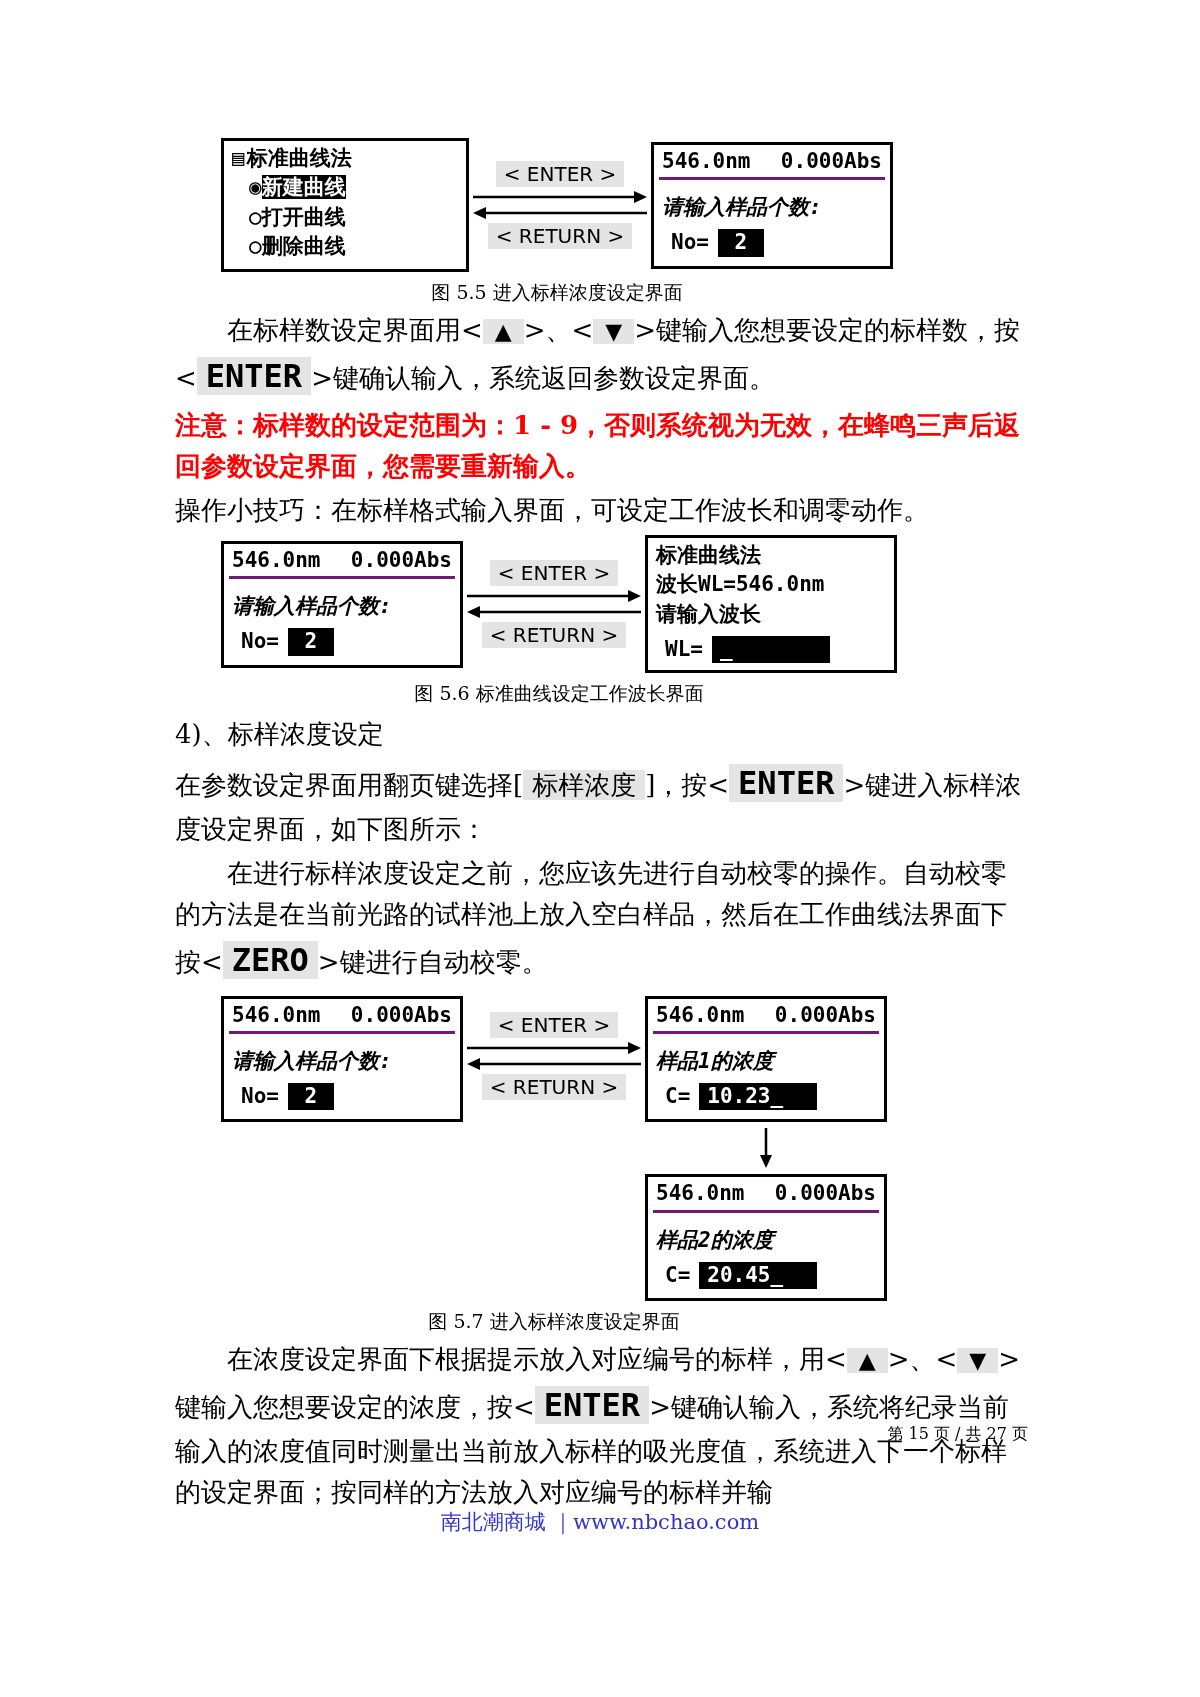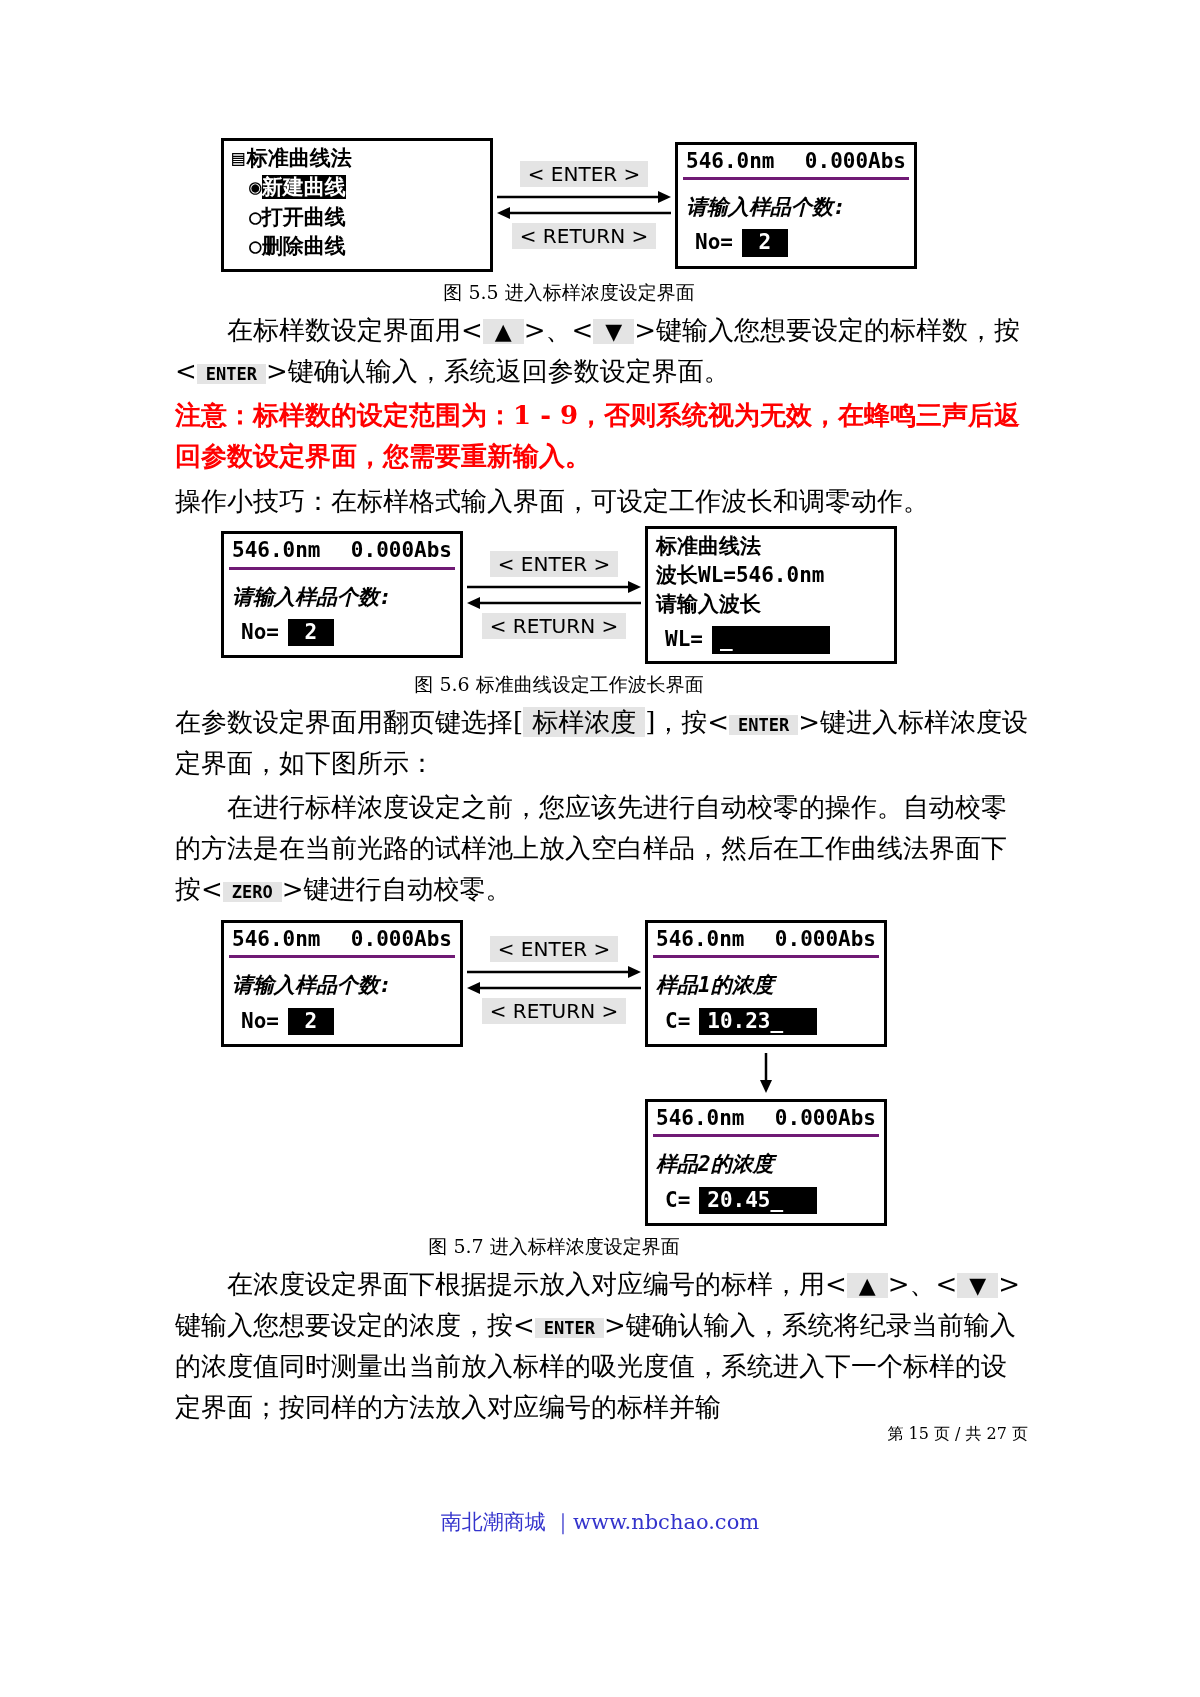--- a/index.html
+++ b/index.html
@@ -18,21 +18,21 @@
   
   .body-text { font-size: 26px; line-height: 1.58; margin: 3px 0; }
   .indent { text-indent: 2em; }
   .note { color: var(--note-red, #ff0000); font-weight: bold; }
   .sub-heading { font-size: 26px; font-weight: normal; margin: 8px 0 4px 0; line-height: 1.5; }
   .key {
     background: var(--key-bg, #e4e4e4);
     padding: 0 9px;
     white-space: nowrap;
   }
-  .key.mono { font-family: "DejaVu Sans Mono", "Liberation Mono", monospace; font-weight: bold; font-size: 17px; }
+  .key.mono { font-family: "DejaVu Sans Mono", "Liberation Mono", monospace; font-weight: bold; font-size: 32px; }
   .key.tri { font-size: 22px; padding: 0 12px; }
 
   
   .figure { width: fit-content; margin-left: 46px; }
   .fig55 { margin-top: 4px; }
   .fig56 { margin-top: 4px; }
   .fig57 { margin-top: 10px; }
   .fig-row { display: flex; align-items: center; }
   .fig-row.top-align { align-items: flex-start; }
   .caption { text-align: center; font-size: 19px; margin: 8px 0 4px 0; }
@@ -40,21 +40,21 @@
   
   .screen {
     border: 3px solid #000;
     background: #fff;
     font-family: "DejaVu Sans Mono", "DejaVu Sans", monospace;
     font-weight: bold;
     font-size: 21px;
     line-height: 1.3;
     padding: 3px 5px 8px 5px;
   }
-  .menu-screen { width: 272px; }
+  .menu-screen { width: 248px; }
   .io-screen { width: 242px; }
   .wl-screen { width: 252px; padding-bottom: 6px; }
   .scr-line { padding: 1px 3px; white-space: nowrap; }
   .menu-item { padding-left: 20px; }
   .menu-icon { margin-right: 2px; }
   .scr-header {
     display: flex;
     justify-content: space-between;
     border-bottom: 3px solid #701a75;
     padding: 0 3px 2px 3px;
@@ -189,20 +189,21 @@
         <div class="scr-line">请输入波长</div>
         <div class="scr-line value-line">
           <span>WL=</span><span class="inv val-box wide">_</span>
         </div>
       </div>
 
     </div>
     <div class="caption">图 5.6  标准曲线设定工作波长界面</div>
   </section>
 
+  <h3 class="sub-heading">4)、标样浓度设定</h3>
 
   <p class="body-text"><span>在参数设定界面用翻页键选择[</span><span class="key">标样浓度</span><span>]，按&lt;</span><span class="key mono">ENTER</span><span>&gt;键进入标样浓度设定界面，如下图所示：</span></p>
 
   <p class="body-text indent"><span>在进行标样浓度设定之前，您应该先进行自动校零的操作。自动校零的方法是在当前光路的试样池上放入空白样品，然后在工作曲线法界面下按&lt;</span><span class="key mono">ZERO</span><span>&gt;键进行自动校零。</span></p>
 
   <section class="figure fig57">
     <div class="fig-row top-align">
 
       <div class="screen io-screen">
         <div class="scr-header">

